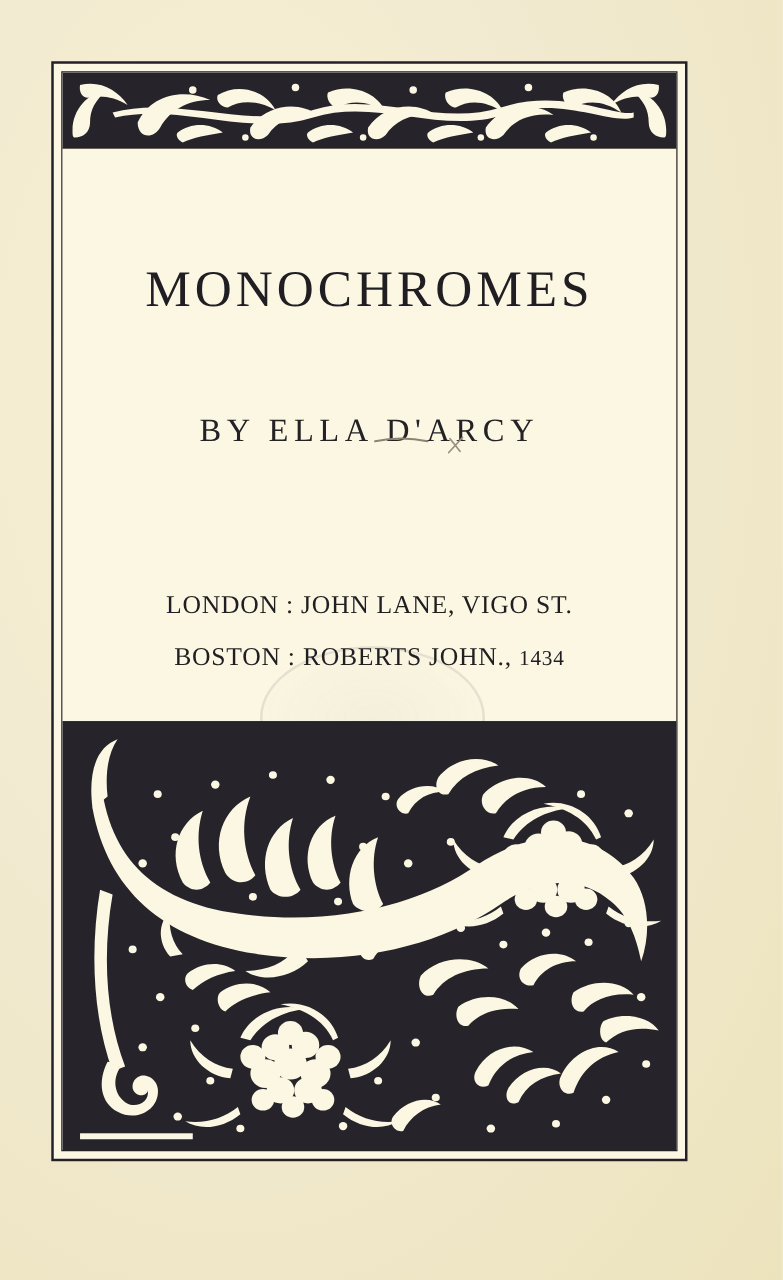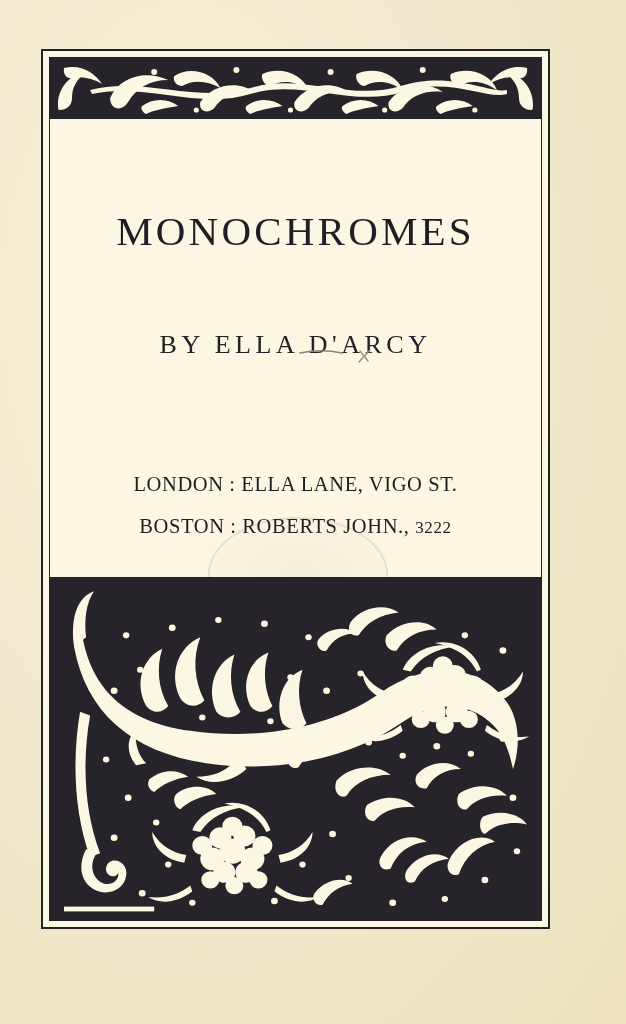--- a/index.html
+++ b/index.html
@@ -196,23 +196,23 @@
 
         <div class="byline">BY ELLA D'ARCY</div>
 
         <div class="pencil-mark">
           <svg viewBox="0 0 90 24" width="90" height="24">
             <path d="M2 6 C16 3 30 3 44 6" stroke="#8d8276" stroke-width="1.6" fill="none" stroke-linecap="round"></path>
             <path d="M62 4 L70 14 M72 3 L61 15" stroke="#9b8f80" stroke-width="1.4" fill="none" stroke-linecap="round"></path>
           </svg>
         </div>
 
-        <div class="imprint imprint-line1">LONDON : ELLA LANE, VIGO ST.</div>
-
-        <div class="imprint imprint-line2"><span>BOSTON : ROBERTS JOHN., </span><span class="year">3222</span></div>
+        <div class="imprint imprint-line1">LONDON : JOHN LANE, VIGO ST.</div>
+
+        <div class="imprint imprint-line2"><span>BOSTON : ROBERTS JOHN., </span><span class="year">1434</span></div>
       </div>
 
       <div class="panel-bottom">
         <svg viewBox="0 0 490 358" preserveAspectRatio="none">
           <g fill="#fbf7e2">
 
             <path d="M30 40 C34 110 70 150 140 160 C220 172 290 150 330 120 C380 84 430 92 456 130 C468 148 470 176 462 200 C458 180 452 162 438 150 C414 128 380 130 350 152 C306 184 236 206 156 194 C80 182 36 140 24 72 Z"></path>
             <path d="M24 72 C20 40 28 20 44 14 C36 26 34 44 36 62 Z"></path>
 
             <path d="M36 284 C28 300 30 318 44 326 C58 334 74 326 76 312 C78 302 70 294 62 296 C56 298 54 306 58 310 C62 314 68 312 68 308 C70 318 58 324 50 318 C40 310 40 296 48 286 Z"></path>

